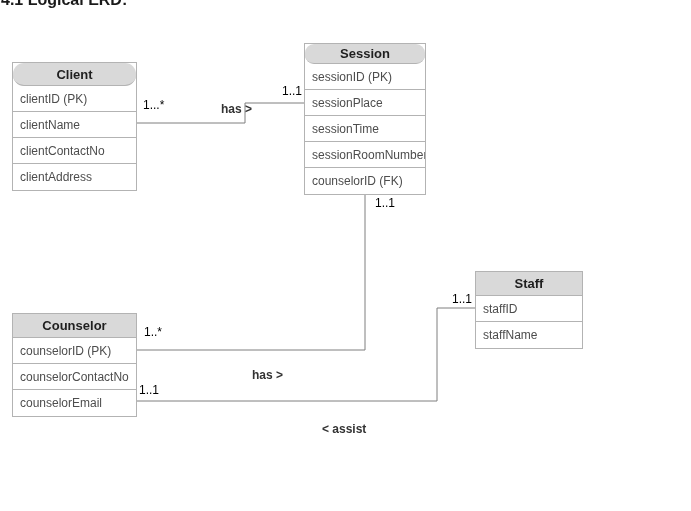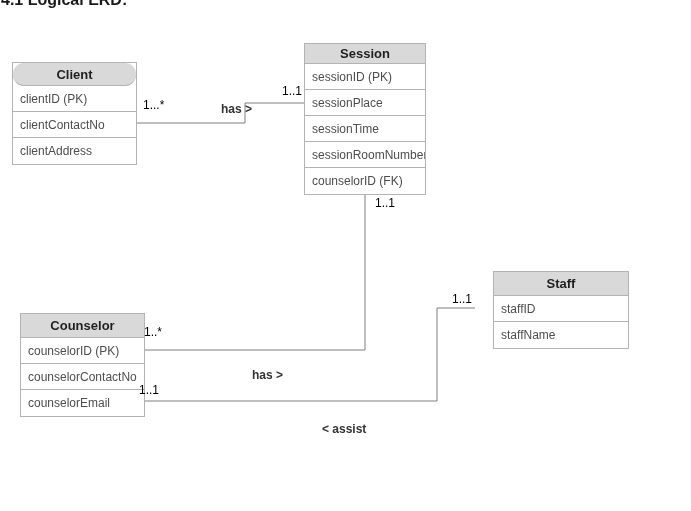--- a/index.html
+++ b/index.html
@@ -45,21 +45,21 @@
     font-size: 13px;
     font-weight: bold;
     color: #1f1f1f;
     text-align: center;
     display: flex;
     align-items: center;
     justify-content: center;
     box-sizing: border-box;
   }
   .h23 { height: 23px; border-radius: 11px; }
-  .h20 { height: 20px; }
+  .h20 { height: 20px; border-radius: 9px; }
   .h24 { height: 24px; }
   .erow {
     height: 26px;
     box-sizing: border-box;
     border-bottom: 1px solid #b3b3b3;
     display: flex;
     align-items: center;
     padding-left: 7px;
     font-size: 12px;
     color: #4d4d4d;
@@ -84,41 +84,42 @@
 
   <svg class="wires" width="691" height="511">
     <polyline points="137,123 245,123 245,103 304,103"></polyline>
     <polyline points="365,193 365,350 137,350"></polyline>
     <polyline points="137,401 437,401 437,308 475,308"></polyline>
   </svg>
 
   <div class="entity" style="left:12px; top:62px; width:125px;">
     <div class="ehead h23">Client</div>
     <div class="erow">clientID (PK)</div>
+    <div class="erow">clientName</div>
     <div class="erow">clientContactNo</div>
     <div class="erow">clientAddress</div>
   </div>
 
   <div class="entity" style="left:304px; top:43px; width:122px;">
     <div class="ehead h20">Session</div>
     <div class="erow">sessionID (PK)</div>
     <div class="erow">sessionPlace</div>
     <div class="erow">sessionTime</div>
     <div class="erow">sessionRoomNumber</div>
     <div class="erow">counselorID (FK)</div>
   </div>
 
-  <div class="entity" style="left:20px; top:313px; width:125px;">
+  <div class="entity" style="left:12px; top:313px; width:125px;">
     <div class="ehead h24">Counselor</div>
     <div class="erow">counselorID (PK)</div>
     <div class="erow">counselorContactNo</div>
     <div class="erow">counselorEmail</div>
   </div>
 
-  <div class="entity" style="left:493px; top:271px; width:136px;">
+  <div class="entity" style="left:475px; top:271px; width:108px;">
     <div class="ehead h24">Staff</div>
     <div class="erow">staffID</div>
     <div class="erow">staffName</div>
   </div>
 
   <div class="lbl mult" style="left:143px; top:98px;">1...*</div>
   <div class="lbl rel" style="left:221px; top:84px;">has &gt;</div>
   <div class="lbl mult" style="left:282px; top:84px;">1..1</div>
 
   <div class="lbl mult" style="left:375px; top:196px;">1..1</div>

